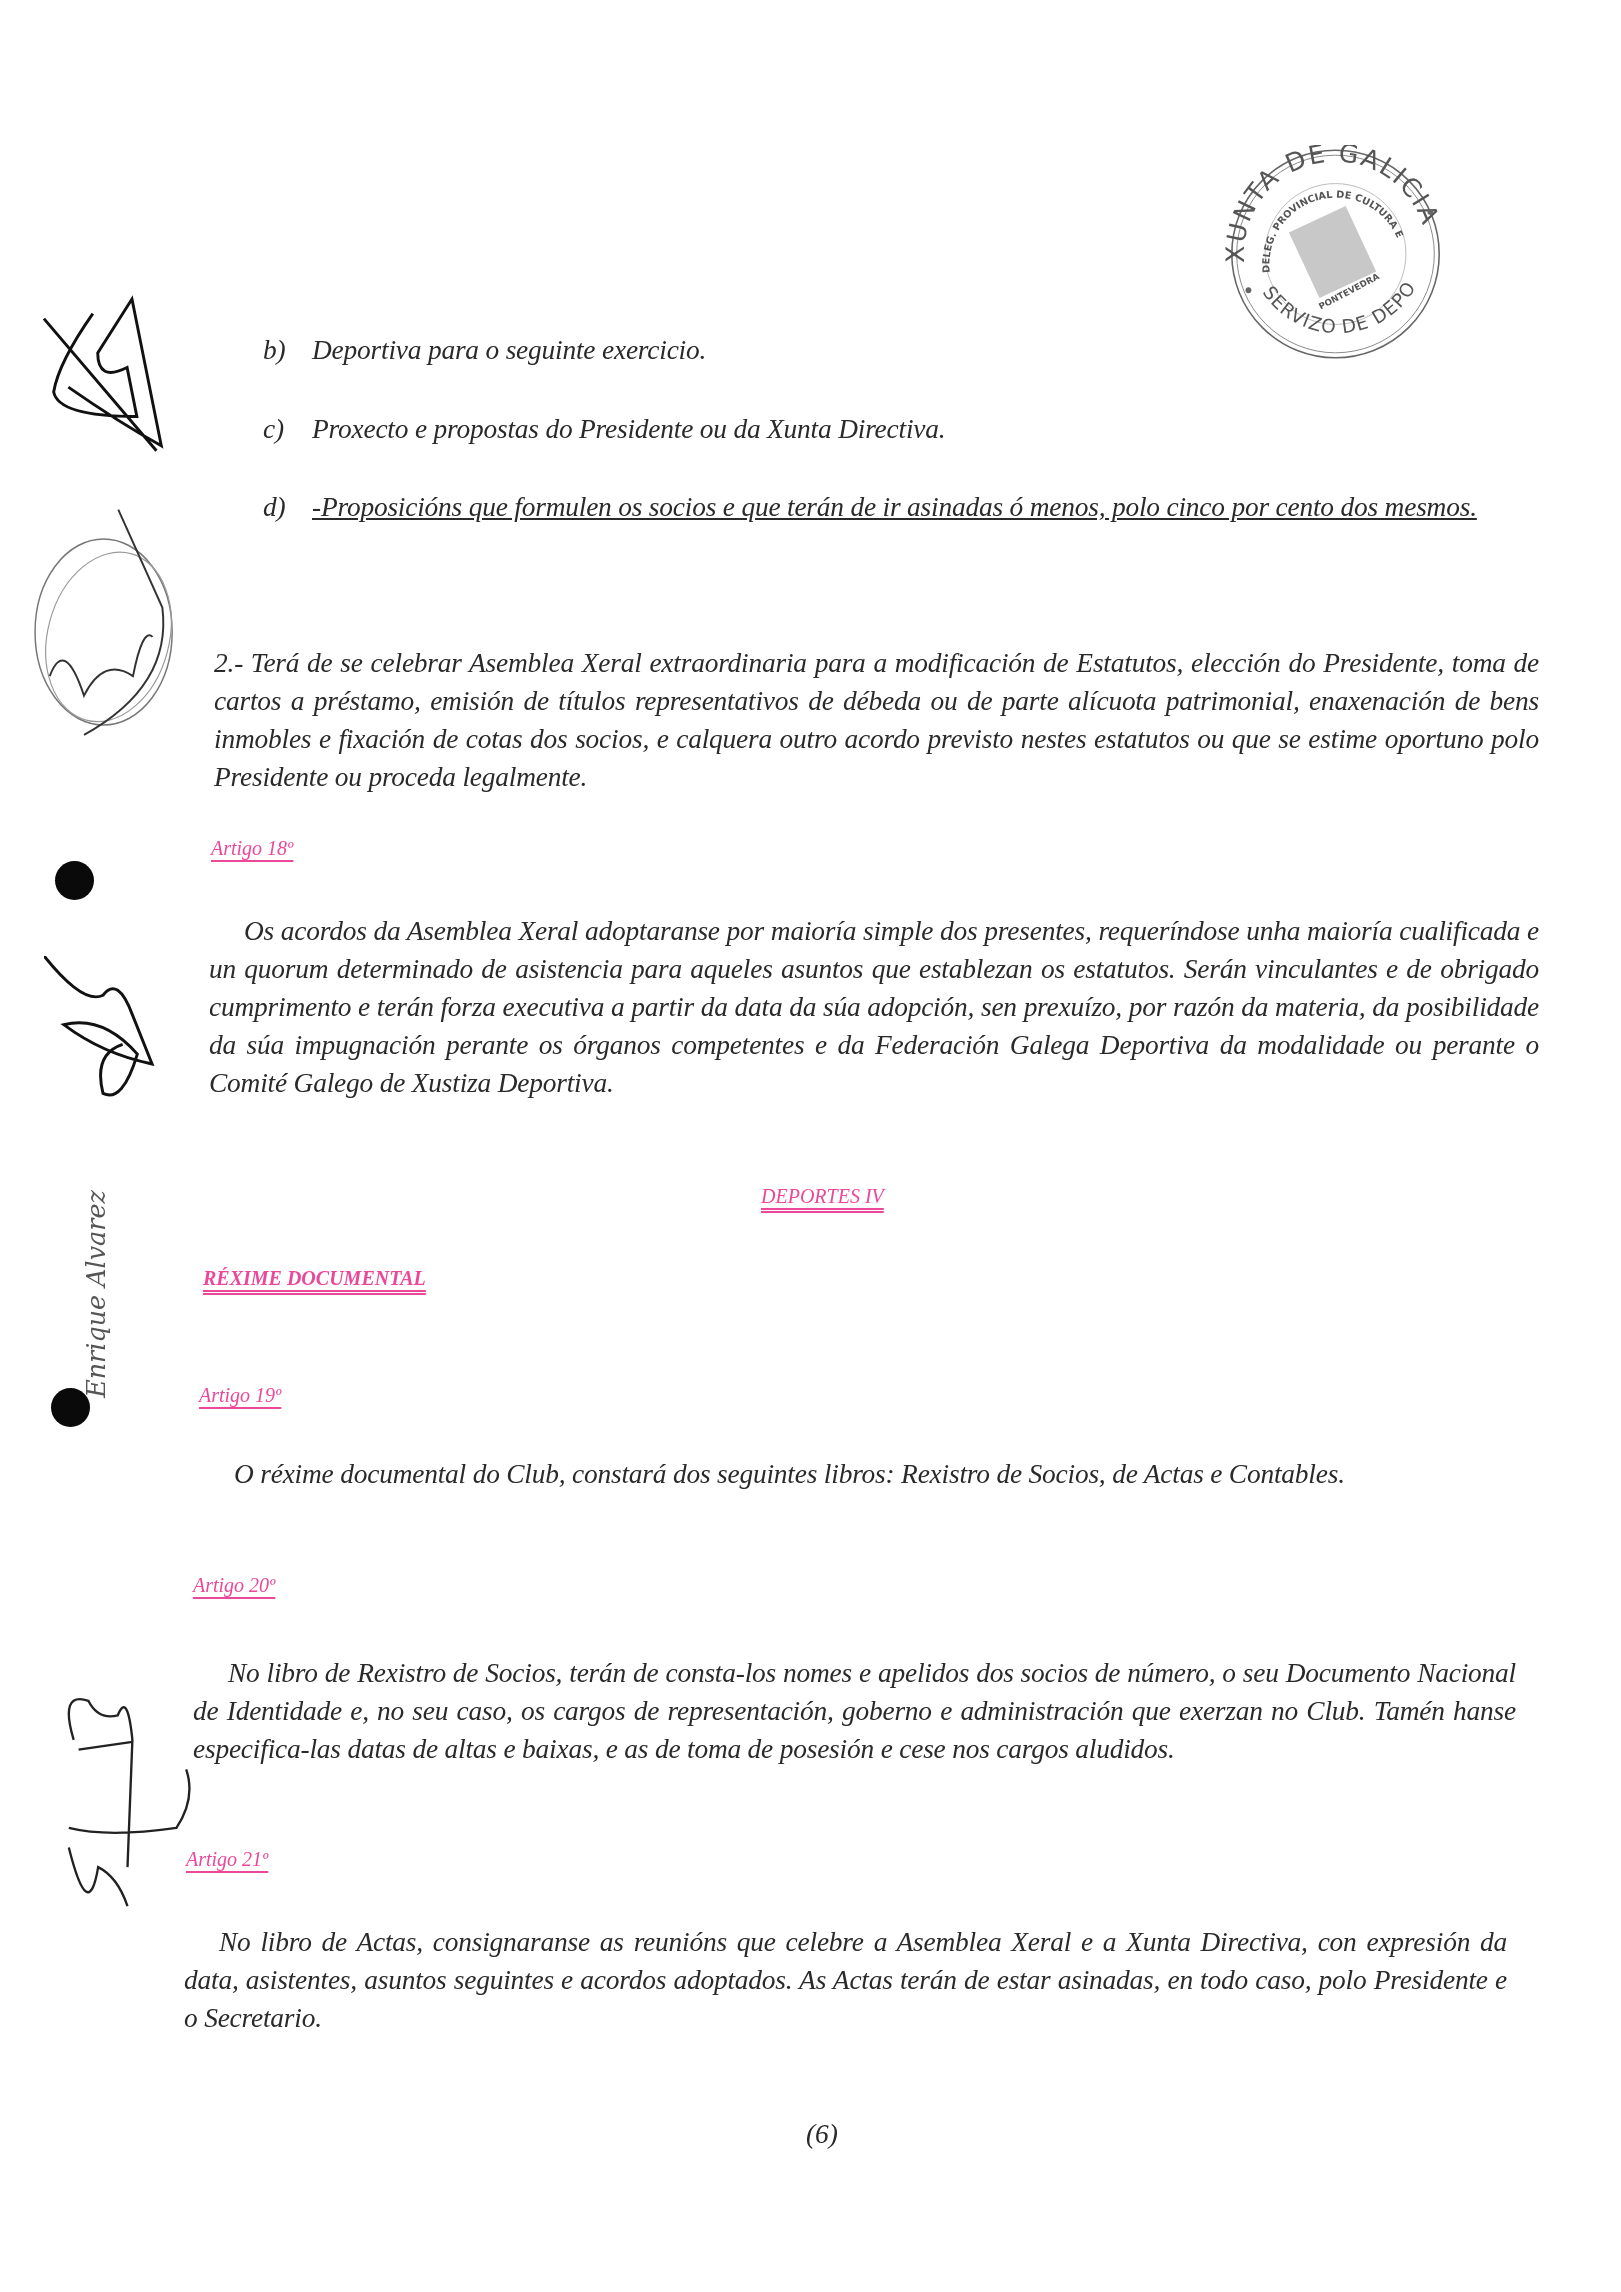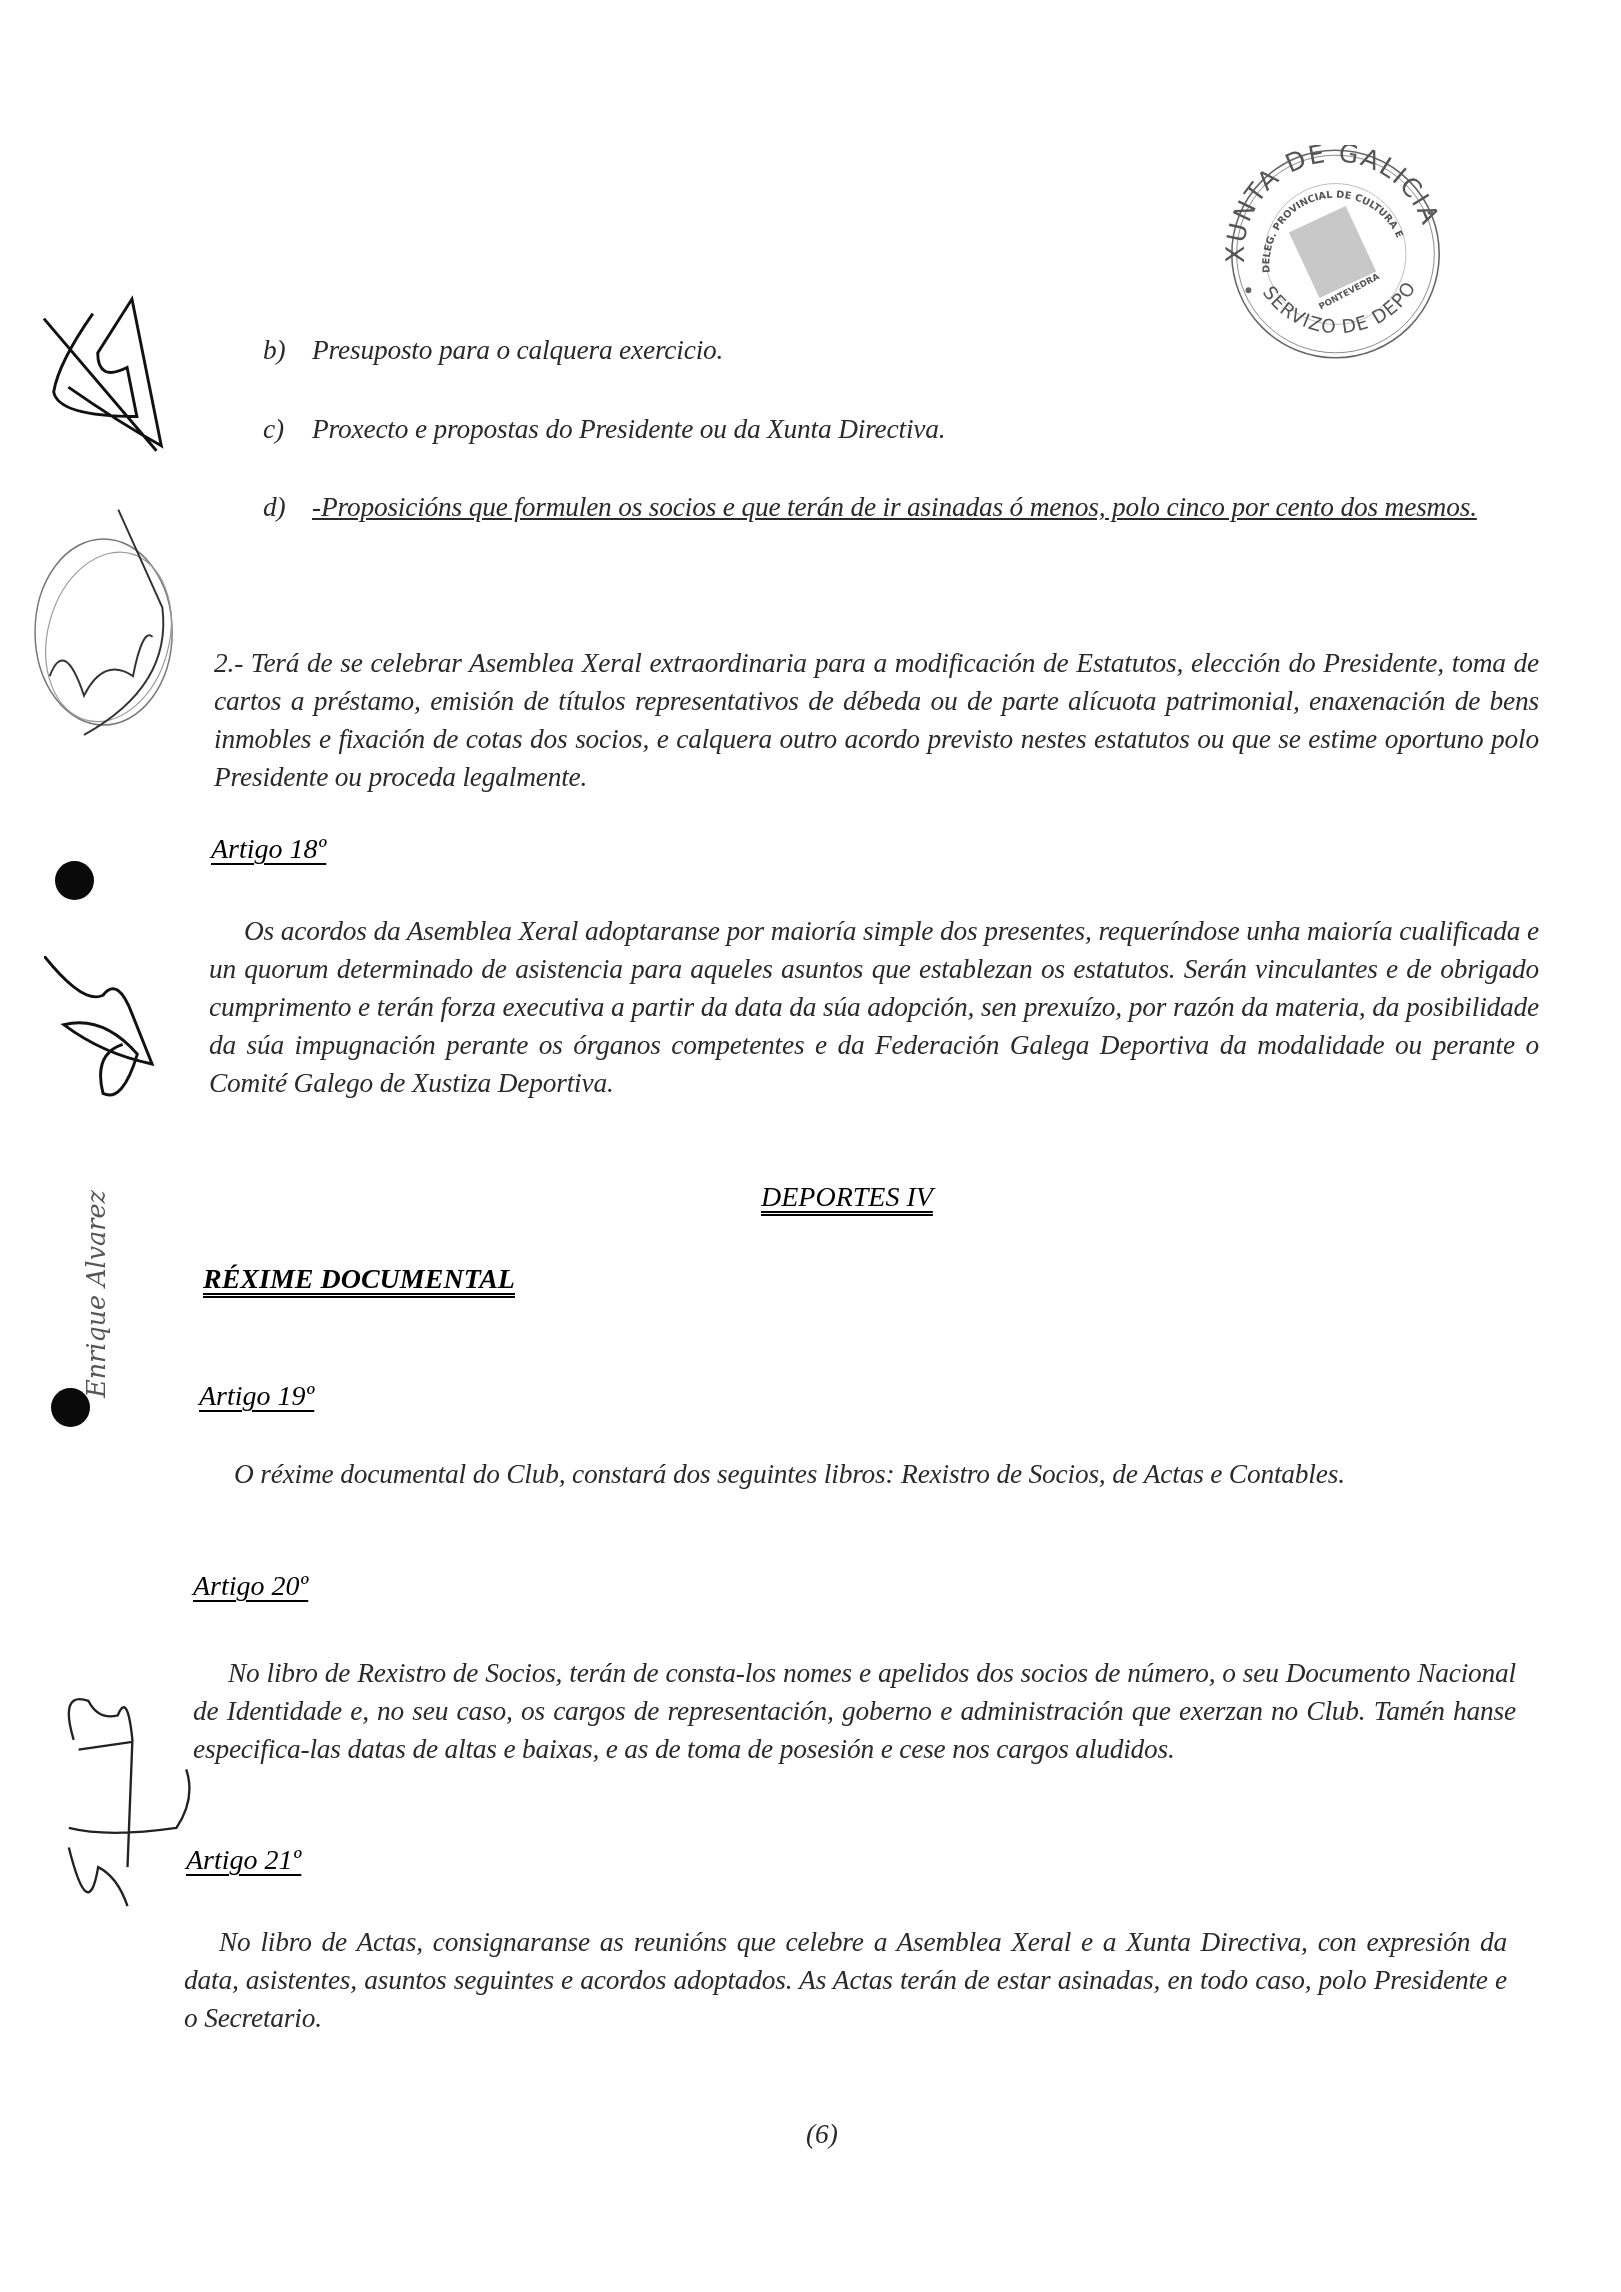--- a/index.html
+++ b/index.html
@@ -4,21 +4,21 @@
   <style>
     html, body { margin: 0; padding: 0; background: #ffffff; }
     body {
       width: 1621px; height: 2293px; position: relative; overflow: hidden;
       font-family: "Liberation Serif", "DejaVu Serif", serif;
       font-style: italic; color: #2a2a2a;
     }
     .page { position: absolute; left: 0; top: 0; width: 1621px; height: 2293px; }
     .txt { position: absolute; font-size: 27.4px; line-height: 38px; text-align: justify; letter-spacing: -0.2px; }
     .txt.last { text-align-last: left; }
-    .heading { position: absolute; font-size: 28px; line-height: 35px; text-decoration: underline; text-underline-offset: 4.9px; text-decoration-thickness: 2px; color: #000000; }
+    .heading { position: absolute; font-size: 20px; line-height: 35px; text-decoration: underline; text-underline-offset: 4.9px; text-decoration-thickness: 2px; color: #ec4899; }
     .heading.double { text-decoration-style: double; }
     .indent { text-indent: 35px; }
     .item-label { display: inline-block; width: 49px; }
     .hang { padding-left: 49px; text-indent: -49px; text-decoration: underline; }
     .punch { position: absolute; width: 39px; height: 39px; border-radius: 50%; background: #0a0a0a; }
     .stamp { position: absolute; left: 1223px; top: 145px; width: 225px; height: 218px; }
     .stamp-text { font-family: "DejaVu Sans", sans-serif; font-style: normal; fill: #555; }
     .sig { position: absolute; }
     .page-num { position: absolute; left: 806px; top: 2119px; font-size: 27.4px; }
   </style>
@@ -39,21 +39,21 @@
     <text class="stamp-text" font-size="26" letter-spacing="2"><textPath href="#arcTop">XUNTA DE GALICIA</textPath></text>
     <text class="stamp-text" font-size="10" font-weight="bold"><textPath href="#arcInner">DELEG. PROVINCIAL DE CULTURA E DEPORTE</textPath></text>
     <text class="stamp-text" font-size="19" letter-spacing="1"><textPath href="#arcBottom">SERVIZO DE DEPORTES</textPath></text>
     <rect x="80" y="72" width="64" height="74" fill="#9a9a9a" opacity="0.55" transform="rotate(-25 112 109)"></rect>
     <text class="stamp-text" x="98" y="160" font-size="9" font-weight="bold" transform="rotate(-28 115 160)">PONTEVEDRA</text>
     <circle cx="26" cy="148" r="3" fill="#666"></circle>
     <circle cx="212" cy="68" r="3" fill="#666"></circle>
   </svg>
 
   <div class="txt last" style="left:263px; top:331px; width:1274px;">
-    <span class="item-label">b)</span><span>Presuposto para o calquera exercicio.</span>
+    <span class="item-label">b)</span><span>Deportiva para o seguinte exercicio.</span>
   </div>
   <div class="txt last" style="left:263px; top:410px; width:1274px;">
     <span class="item-label">c)</span><span>Proxecto e propostas do Presidente ou da Xunta Directiva.</span>
   </div>
   <div class="txt last hang" style="left:263px; top:488px; width:1276px;">
     <span class="item-label" style="text-indent:0">d)</span><span>-Proposicións que formulen os socios e que terán de ir asinadas ó menos, polo cinco por cento dos mesmos.</span>
   </div>
 
   <div class="txt last" style="left:214px; top:644px; width:1325px;">2.- Terá de se celebrar Asemblea Xeral extraordinaria para a modificación de Estatutos, elección do Presidente, toma de cartos a préstamo, emisión de títulos representativos de débeda ou de parte alícuota patrimonial, enaxenación de bens inmobles e fixación de cotas dos socios, e calquera outro acordo previsto nestes estatutos ou que se estime oportuno polo Presidente ou proceda legalmente.</div>
 

